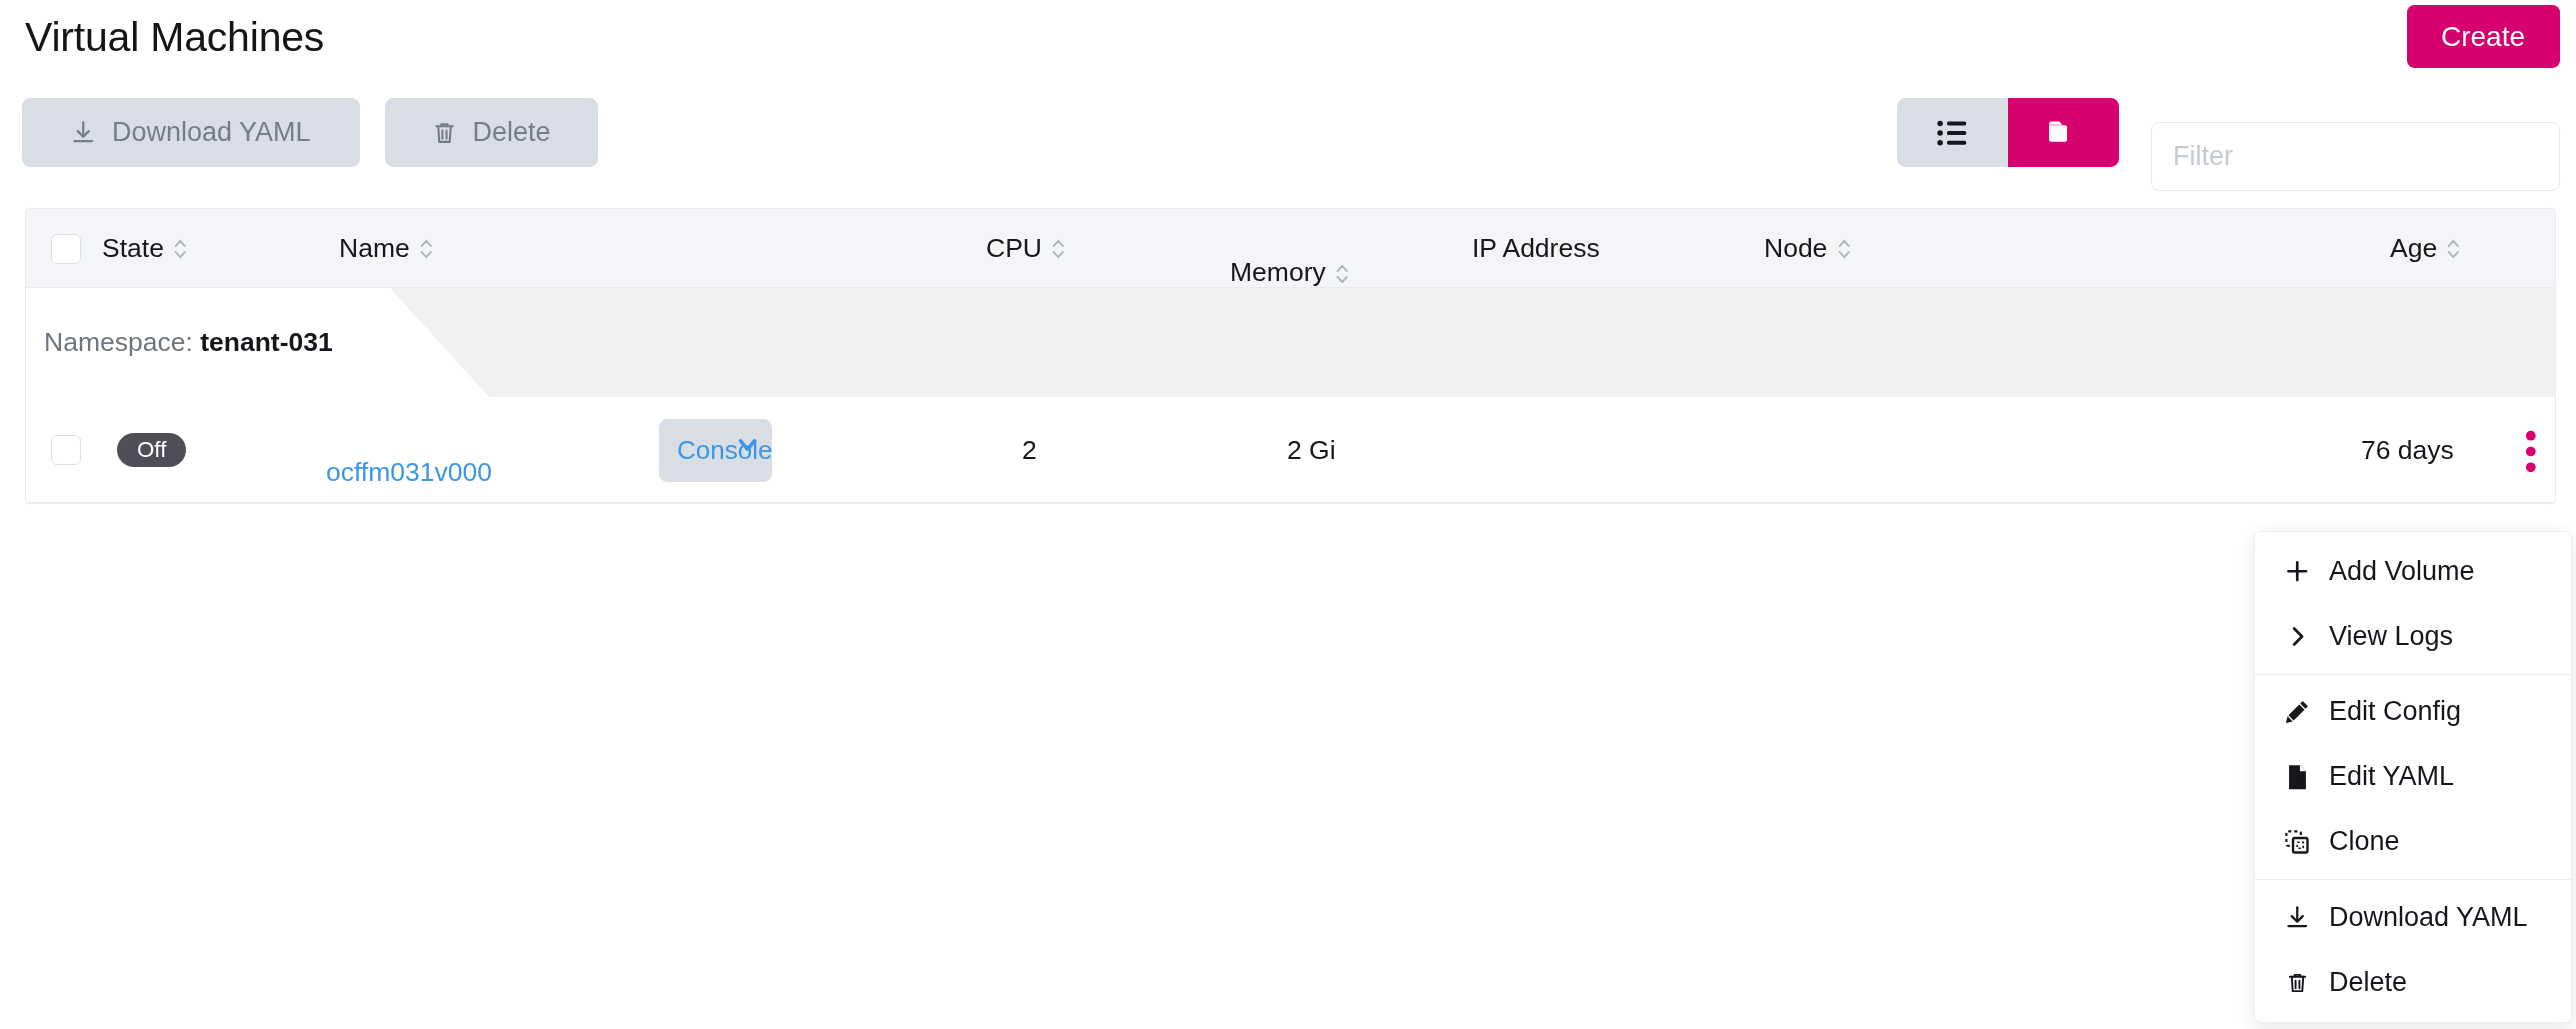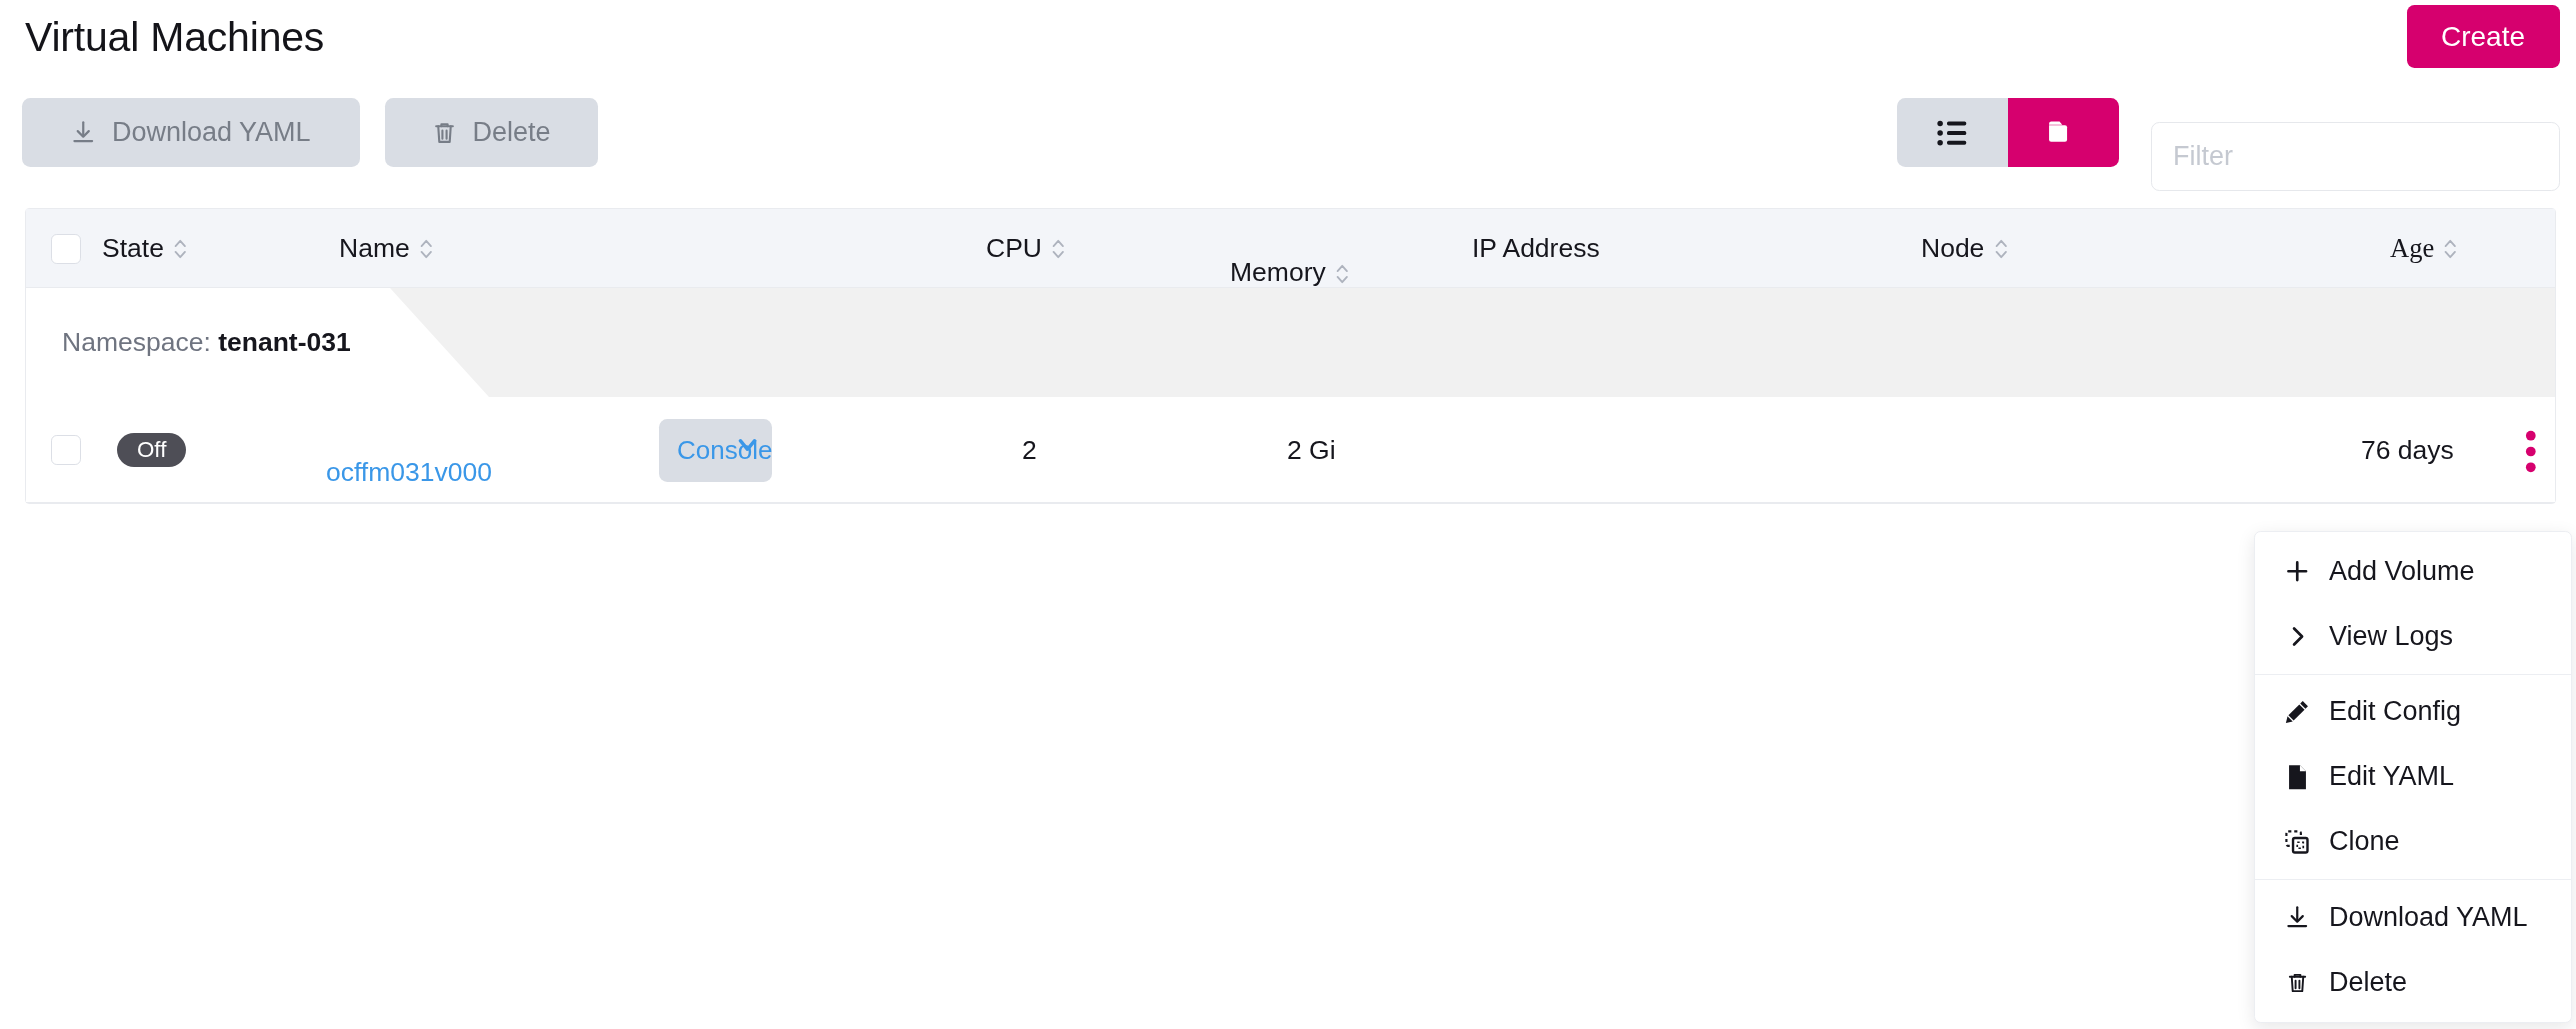--- a/index.html
+++ b/index.html
@@ -100,21 +100,21 @@
   .ns-band {
     position: relative; height: 109px; background: #f1f1f1; overflow: hidden;
   }
   .ns-tab {
     position: absolute; left: 0; top: 0; height: 109px; width: 463px;
     background: #ffffff;
     clip-path: polygon(0 0, 364px 0, 463px 109px, 0 109px);
     display: flex; align-items: center;
   }
   .ns-text {
-    margin-left: 36px; font-size: 26.5px; color: #6f7480; white-space: nowrap;
+    margin-left: 18px; font-size: 26.5px; color: #6f7480; white-space: nowrap;
   }
   .ns-text b { color: #16161d; font-weight: 700; }
 
   
   .trow {
     position: relative; height: 106px; background: #ffffff;
     border-bottom: 0.8px solid #e9ebef;
   }
   .td {
     position: absolute; top: 0; height: 106px;
@@ -268,31 +268,31 @@
             <path d="M2 9.5L6 5l4 4.5"></path>
               <path d="M2 14.5L6 19l4-4.5"></path>
           </svg>
         </span>
       </div>
 
       <div class="th" style="left:1446px;">
         <span>IP Address</span>
       </div>
 
-      <div class="th" style="left:1895px;">
+      <div class="th" style="left:1738px;">
         <span>Node</span>
         <span class="sort-ico">
           <svg width="16.5" height="28" viewBox="0 0 12 24" fill="none" stroke="#aeb3be" stroke-width="1.6" stroke-linecap="round" stroke-linejoin="round">
             <path d="M2 9.5L6 5l4 4.5"></path>
               <path d="M2 14.5L6 19l4-4.5"></path>
           </svg>
         </span>
       </div>
 
-      <div class="th" style="left:2364px;font-family:Liberation Serif, serif;">
+      <div class="th" style="left:2364px;">
         <span>Age</span>
         <span class="sort-ico">
           <svg width="16.5" height="28" viewBox="0 0 12 24" fill="none" stroke="#aeb3be" stroke-width="1.6" stroke-linecap="round" stroke-linejoin="round">
             <path d="M2 9.5L6 5l4 4.5"></path>
               <path d="M2 14.5L6 19l4-4.5"></path>
           </svg>
         </span>
       </div>
     </div>
 

